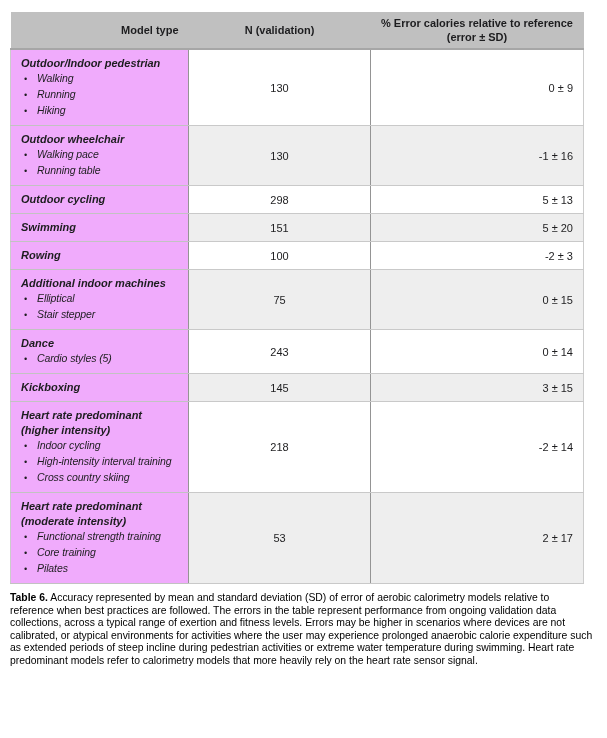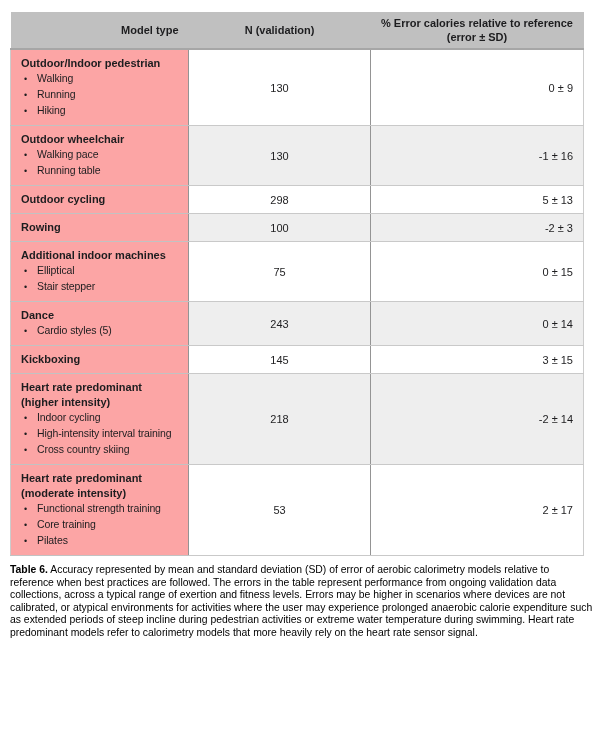--- a/index.html
+++ b/index.html
@@ -36,24 +36,25 @@
   th.h-model { text-align: right; }
   th.h-n, th.h-err { text-align: center; }
 
   tbody td {
     font-size: 11px;
     vertical-align: middle;
     border-bottom: 1px solid #c9c9c9;
     padding: 6px 10px;
   }
   td.cell-model {
-    background: #fca5a5;
+    background: #f0abfc;
     border-left: 1px solid #cccccc;
     border-right: 1px solid #949494;
     border-bottom: 1px solid #c2c2c2;
+    font-style: italic;
   }
   td.cell-n   { border-right: 1px solid #949494; text-align: center; }
   td.cell-err { border-right: 1px solid #cccccc; text-align: right; }
   tbody tr:nth-child(even) td.cell-n,
   tbody tr:nth-child(even) td.cell-err { background: #eeeeee; }
   tbody tr:nth-child(odd) td.cell-n,
   tbody tr:nth-child(odd) td.cell-err { background: #ffffff; }
 
   .model-name {
     font-weight: 700;
@@ -142,20 +143,27 @@
         </tr>
         <tr>
           <td class="cell-model">
             <div class="model-name">Outdoor cycling</div>
           </td>
           <td class="cell-n">298</td>
           <td class="cell-err">5 ± 13</td>
         </tr>
         <tr>
           <td class="cell-model">
+            <div class="model-name">Swimming</div>
+          </td>
+          <td class="cell-n">151</td>
+          <td class="cell-err">5 ± 20</td>
+        </tr>
+        <tr>
+          <td class="cell-model">
             <div class="model-name">Rowing</div>
           </td>
           <td class="cell-n">100</td>
           <td class="cell-err">-2 ± 3</td>
         </tr>
         <tr>
           <td class="cell-model">
             <div class="model-name">Additional indoor machines</div>
             <div class="bullet-item">
               <span class="bullet">•</span>

